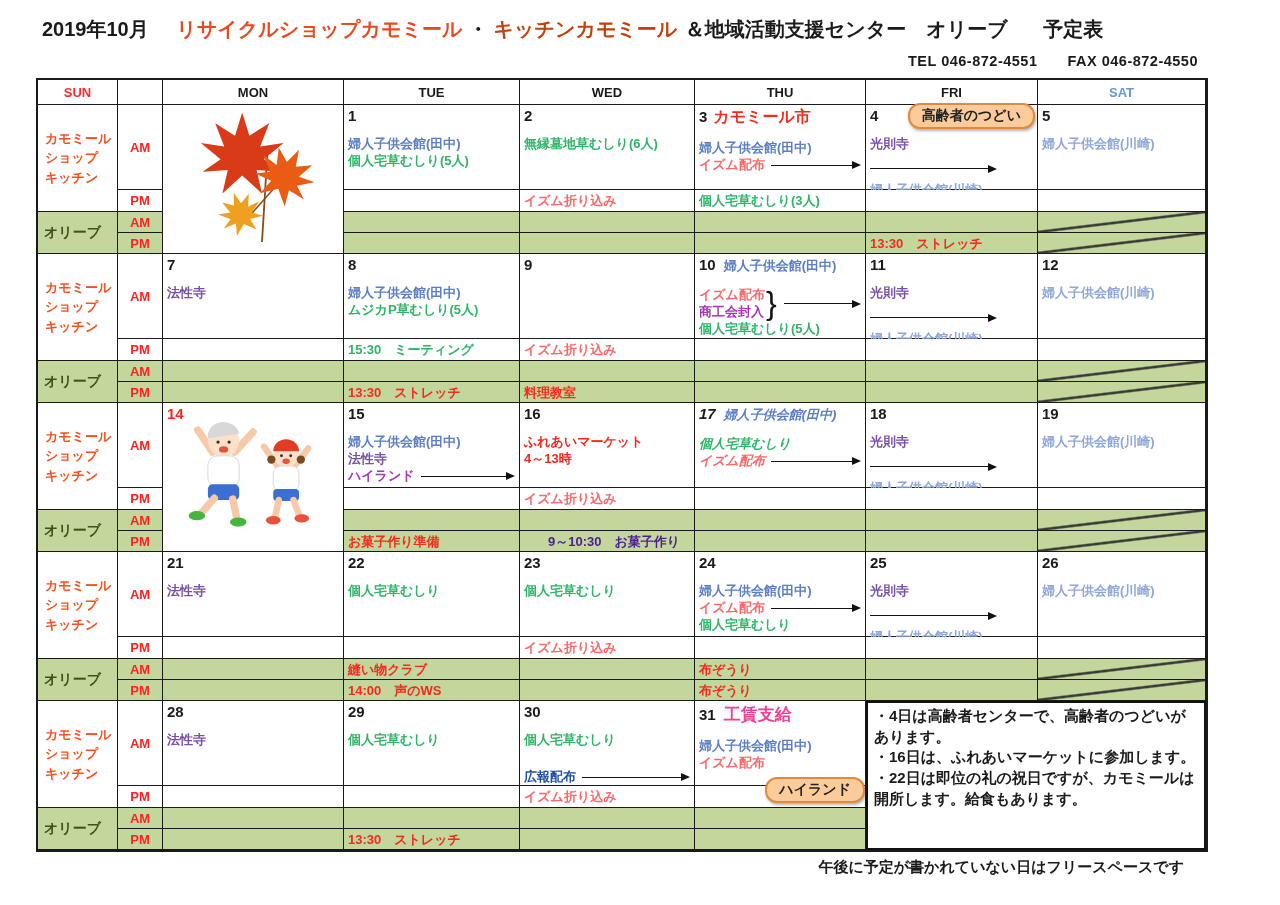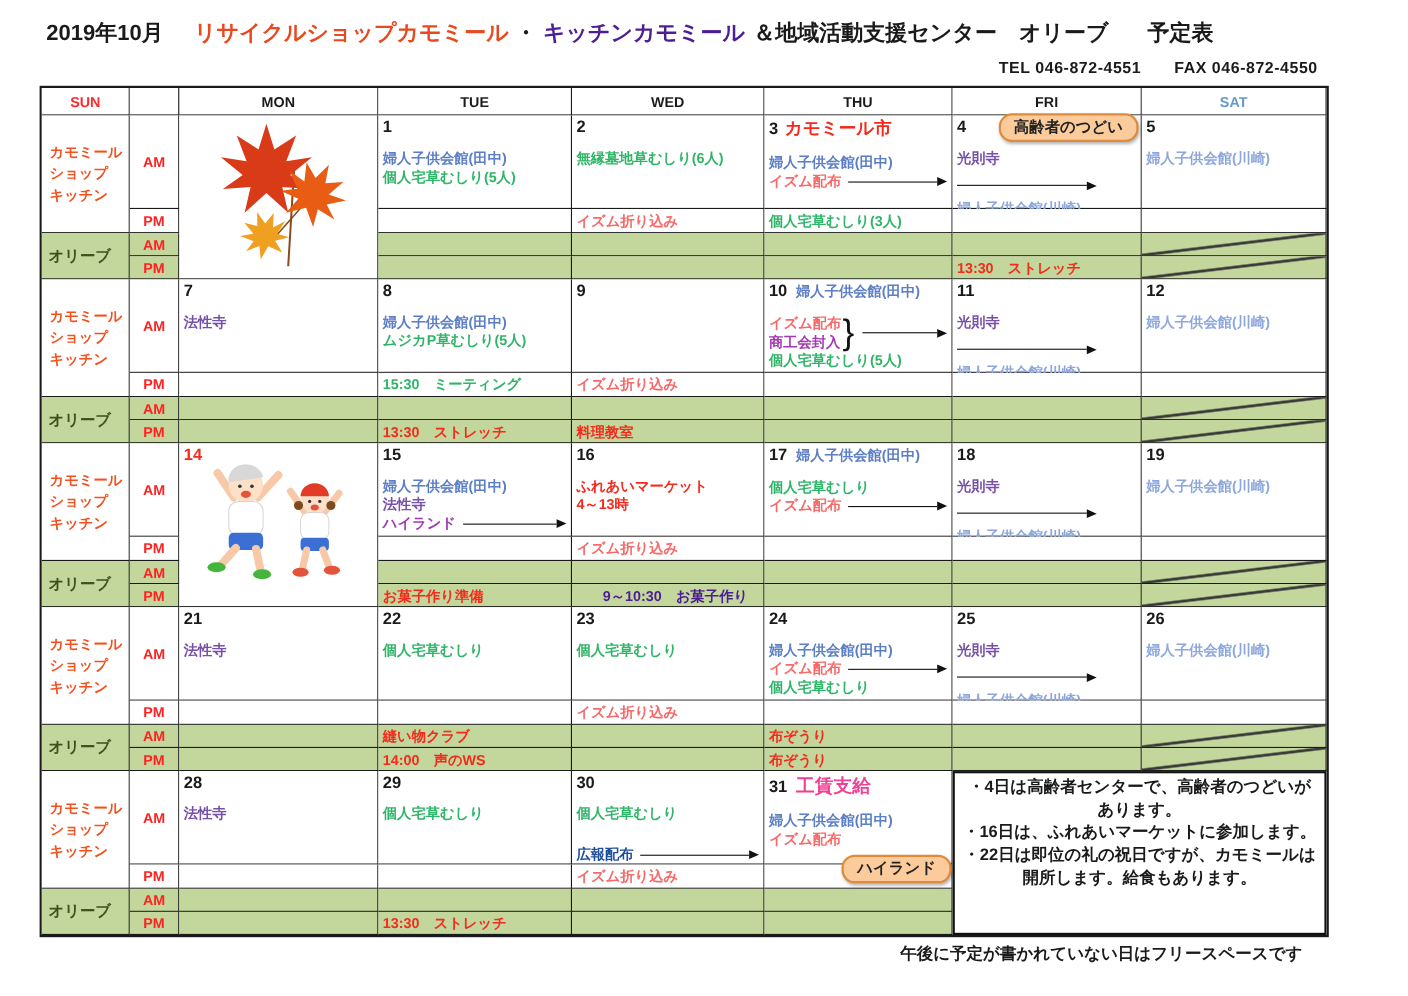--- a/index.html
+++ b/index.html
@@ -42,31 +42,31 @@
   .rowcell .ev{line-height:1;}
   .arr{display:flex;align-items:center;flex:1;min-width:26px;margin-left:6px;}
   .arr .shaft{flex:1;border-top:1.6px solid #111;}
   .arr .head{width:0;height:0;border-left:9px solid #111;border-top:4.5px solid transparent;border-bottom:4.5px solid transparent;}
   .arr.solo{flex:none;width:78%;margin-left:0;}
   .bracegrp{display:flex;align-items:center;}
   .bracegrp .lines{display:flex;flex-direction:column;}
   .brace{font-size:32px;font-weight:400;color:#111;line-height:0.9;margin:0 1px;}
   .badge{position:absolute;z-index:6;background:#FBCB9B;border:2px solid #E08A3C;border-radius:12px;padding:2px 12px;font-size:14px;font-weight:bold;color:#222;white-space:nowrap;box-shadow:1px 2px 3px rgba(0,0,0,0.3);}
   .imgcell{display:flex;align-items:center;justify-content:center;overflow:hidden;}
-  .notescell{border:2px solid #111;padding:3px 6px;font-size:15px;font-weight:bold;line-height:1.38;overflow:hidden;text-align:center;}
+  .notescell{border:2px solid #111;padding:3px 6px;font-size:15px;font-weight:bold;line-height:1.38;overflow:hidden;}
   .notescell div{white-space:normal;}
 </style>
 </head>
 <body>
 
 <div class="title">
   <span>2019年10月</span>
   <span class="t-red" style="color:#E8491F;">リサイクルショップカモミール</span>
   <span>・</span>
-  <span style="color:#4c1d95;">キッチンカモミール</span>
+  <span style="color:#c2410c;">キッチンカモミール</span>
   <span class="t-tail">＆地域活動支援センター　オリーブ</span>
   <span class="t-sched">予定表</span>
 </div>
 
 <div class="contact">TEL 046-872-4551　　FAX 046-872-4550</div>
 
 <div id="calendar">
     <div class="cell hdr" style="color: rgb(255, 42, 42); grid-area: 1 / 1;">SUN</div>
     <div class="cell hdr" style="color: rgb(26, 26, 26); grid-area: 1 / 3;">MON</div>
     <div class="cell hdr" style="color: rgb(26, 26, 26); grid-area: 1 / 4;">TUE</div>
@@ -411,21 +411,21 @@
       <div class="ev">
         <span style="color: rgb(248, 106, 106);">イズム折り込み</span>
       </div>
     </div>
     <div class="cell daycell rowcell green" style="grid-area: 12 / 5;"></div>
     <div class="cell daycell rowcell green" style="grid-area: 13 / 5;">
       <div class="ev">
         <span style="color: #4c1d95; margin-left: 24px;">9～10:30　お菓子作り</span>
       </div>
     </div>
-    <div class="cell daycell amcell" style="grid-area: 10 / 6;">
+    <div class="cell daycell amcell" style="grid-area: 10 / 6; font-style: italic;">
       <div class="dayline">
         <span>17</span>
         <span class="x-blue">婦人子供会館(田中)</span>
       </div>
       <div class="events">
         <div class="ev">
           <span style="color: rgb(46, 181, 104);">個人宅草むしり</span>
         </div>
         <div class="ev">
           <span style="color: rgb(248, 106, 106);">イズム配布</span>

